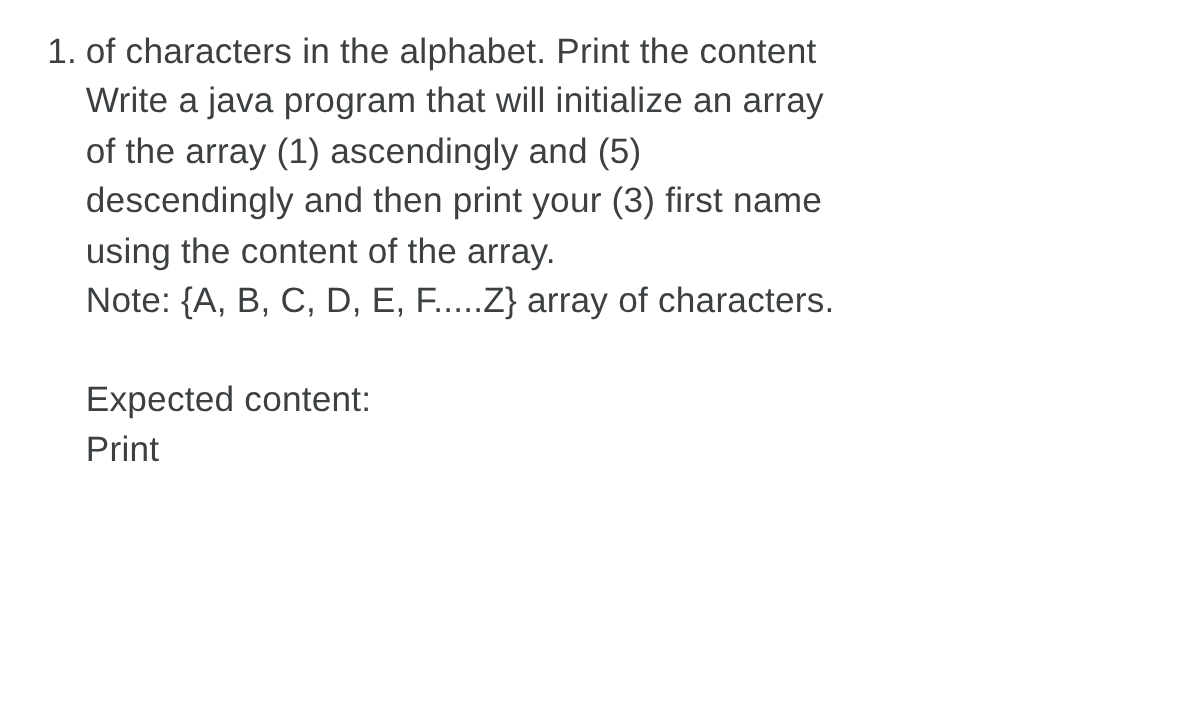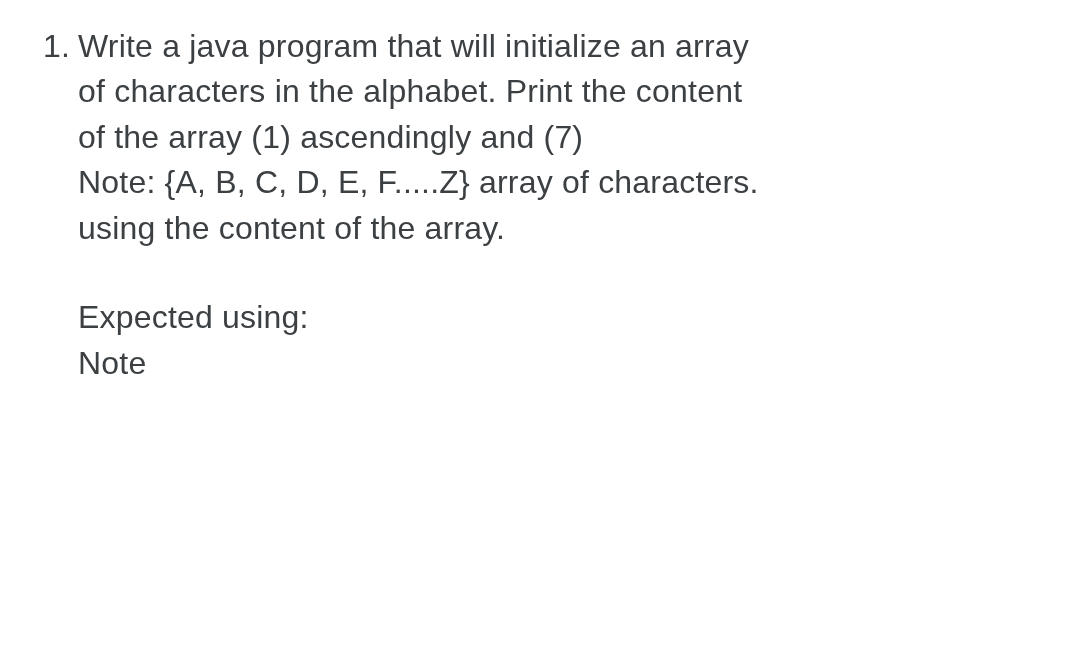--- a/index.html
+++ b/index.html
@@ -36,22 +36,23 @@
     .section-gap {
       height: 44px;
     }
   </style>
 </head>
 <body>
 
 <div class="question-block">
   <div class="number-col">1.</div>
   <div class="content-col">
+    <div class="paragraph">of characters in the alphabet. Print the content</div>
     <div class="paragraph">Write a java program that will initialize an array</div>
-    <div class="paragraph">of characters in the alphabet. Print the content</div>
-    <div class="paragraph">of the array (1) ascendingly and (7)</div>
+    <div class="paragraph">of the array (1) ascendingly and (5)</div>
+    <div class="paragraph">descendingly and then print your (3) first name</div>
+    <div class="paragraph">using the content of the array.</div>
     <div class="paragraph">Note: {A, B, C, D, E, F.....Z} array of characters.</div>
-    <div class="paragraph">using the content of the array.</div>
     <div class="section-gap"></div>
-    <div class="paragraph">Expected using:</div>
-    <div class="paragraph">Note</div>
+    <div class="paragraph">Expected content:</div>
+    <div class="paragraph">Print</div>
   </div>
 </div>
 
 </body></html>

